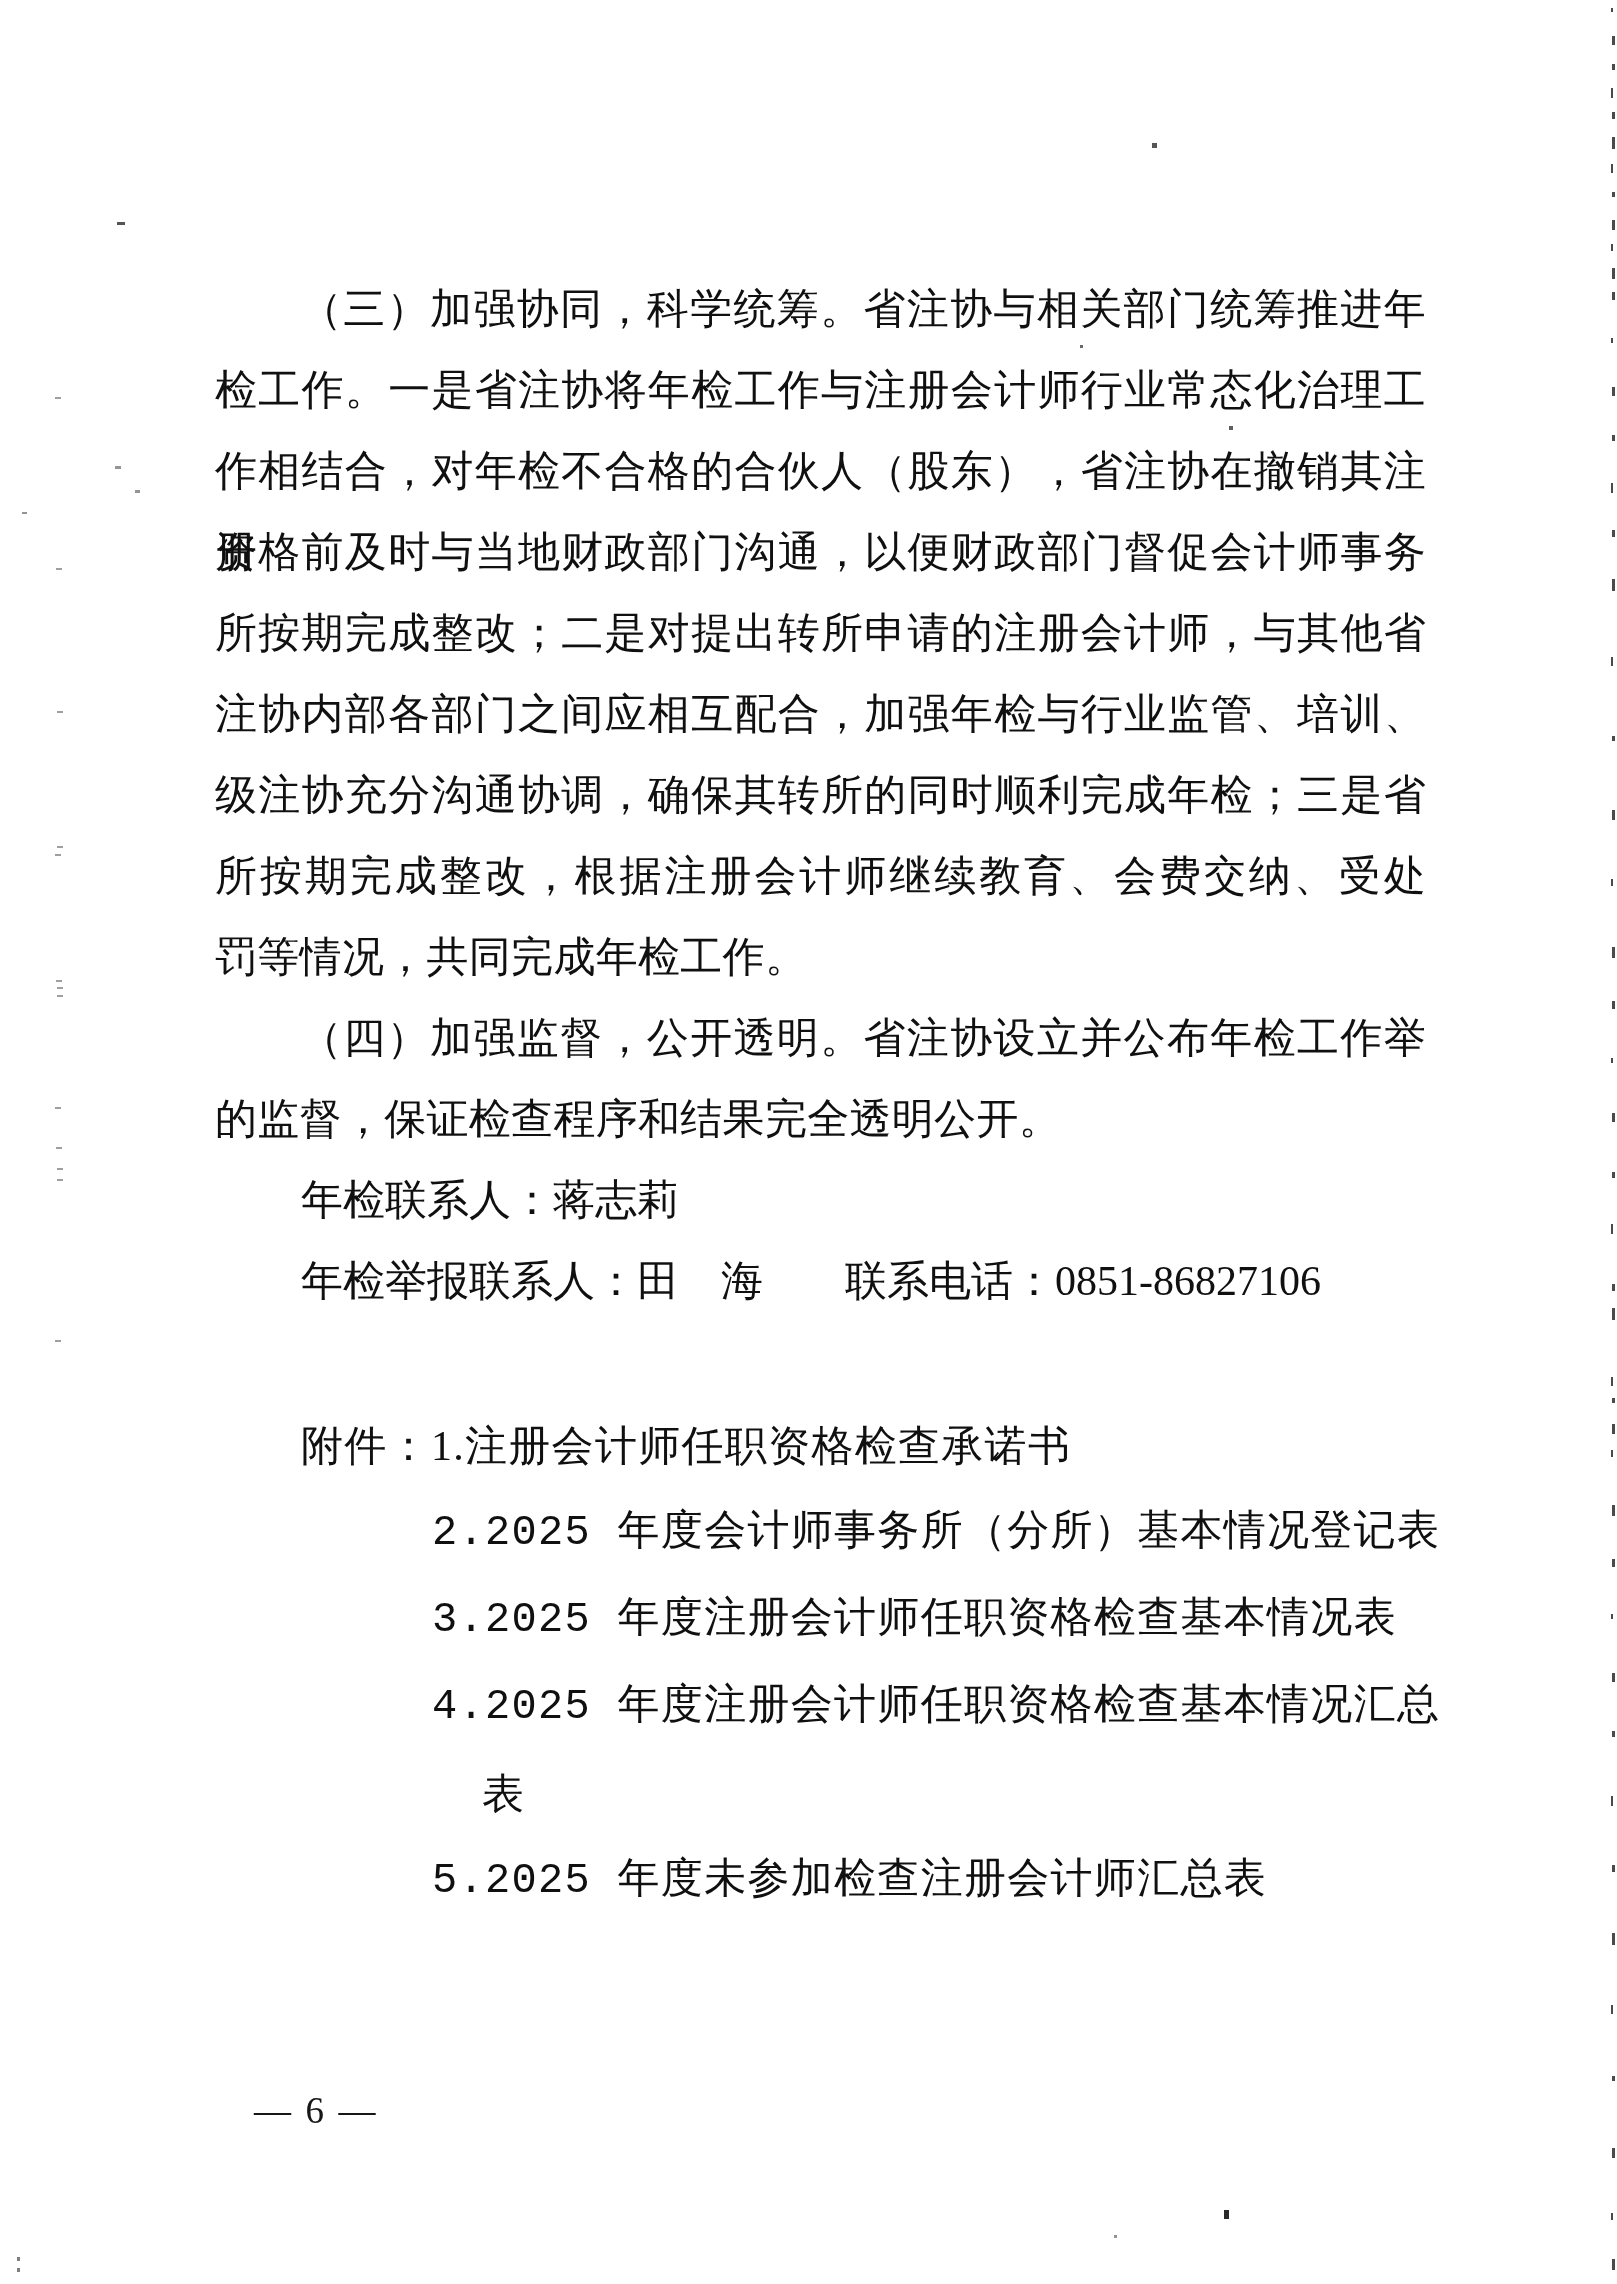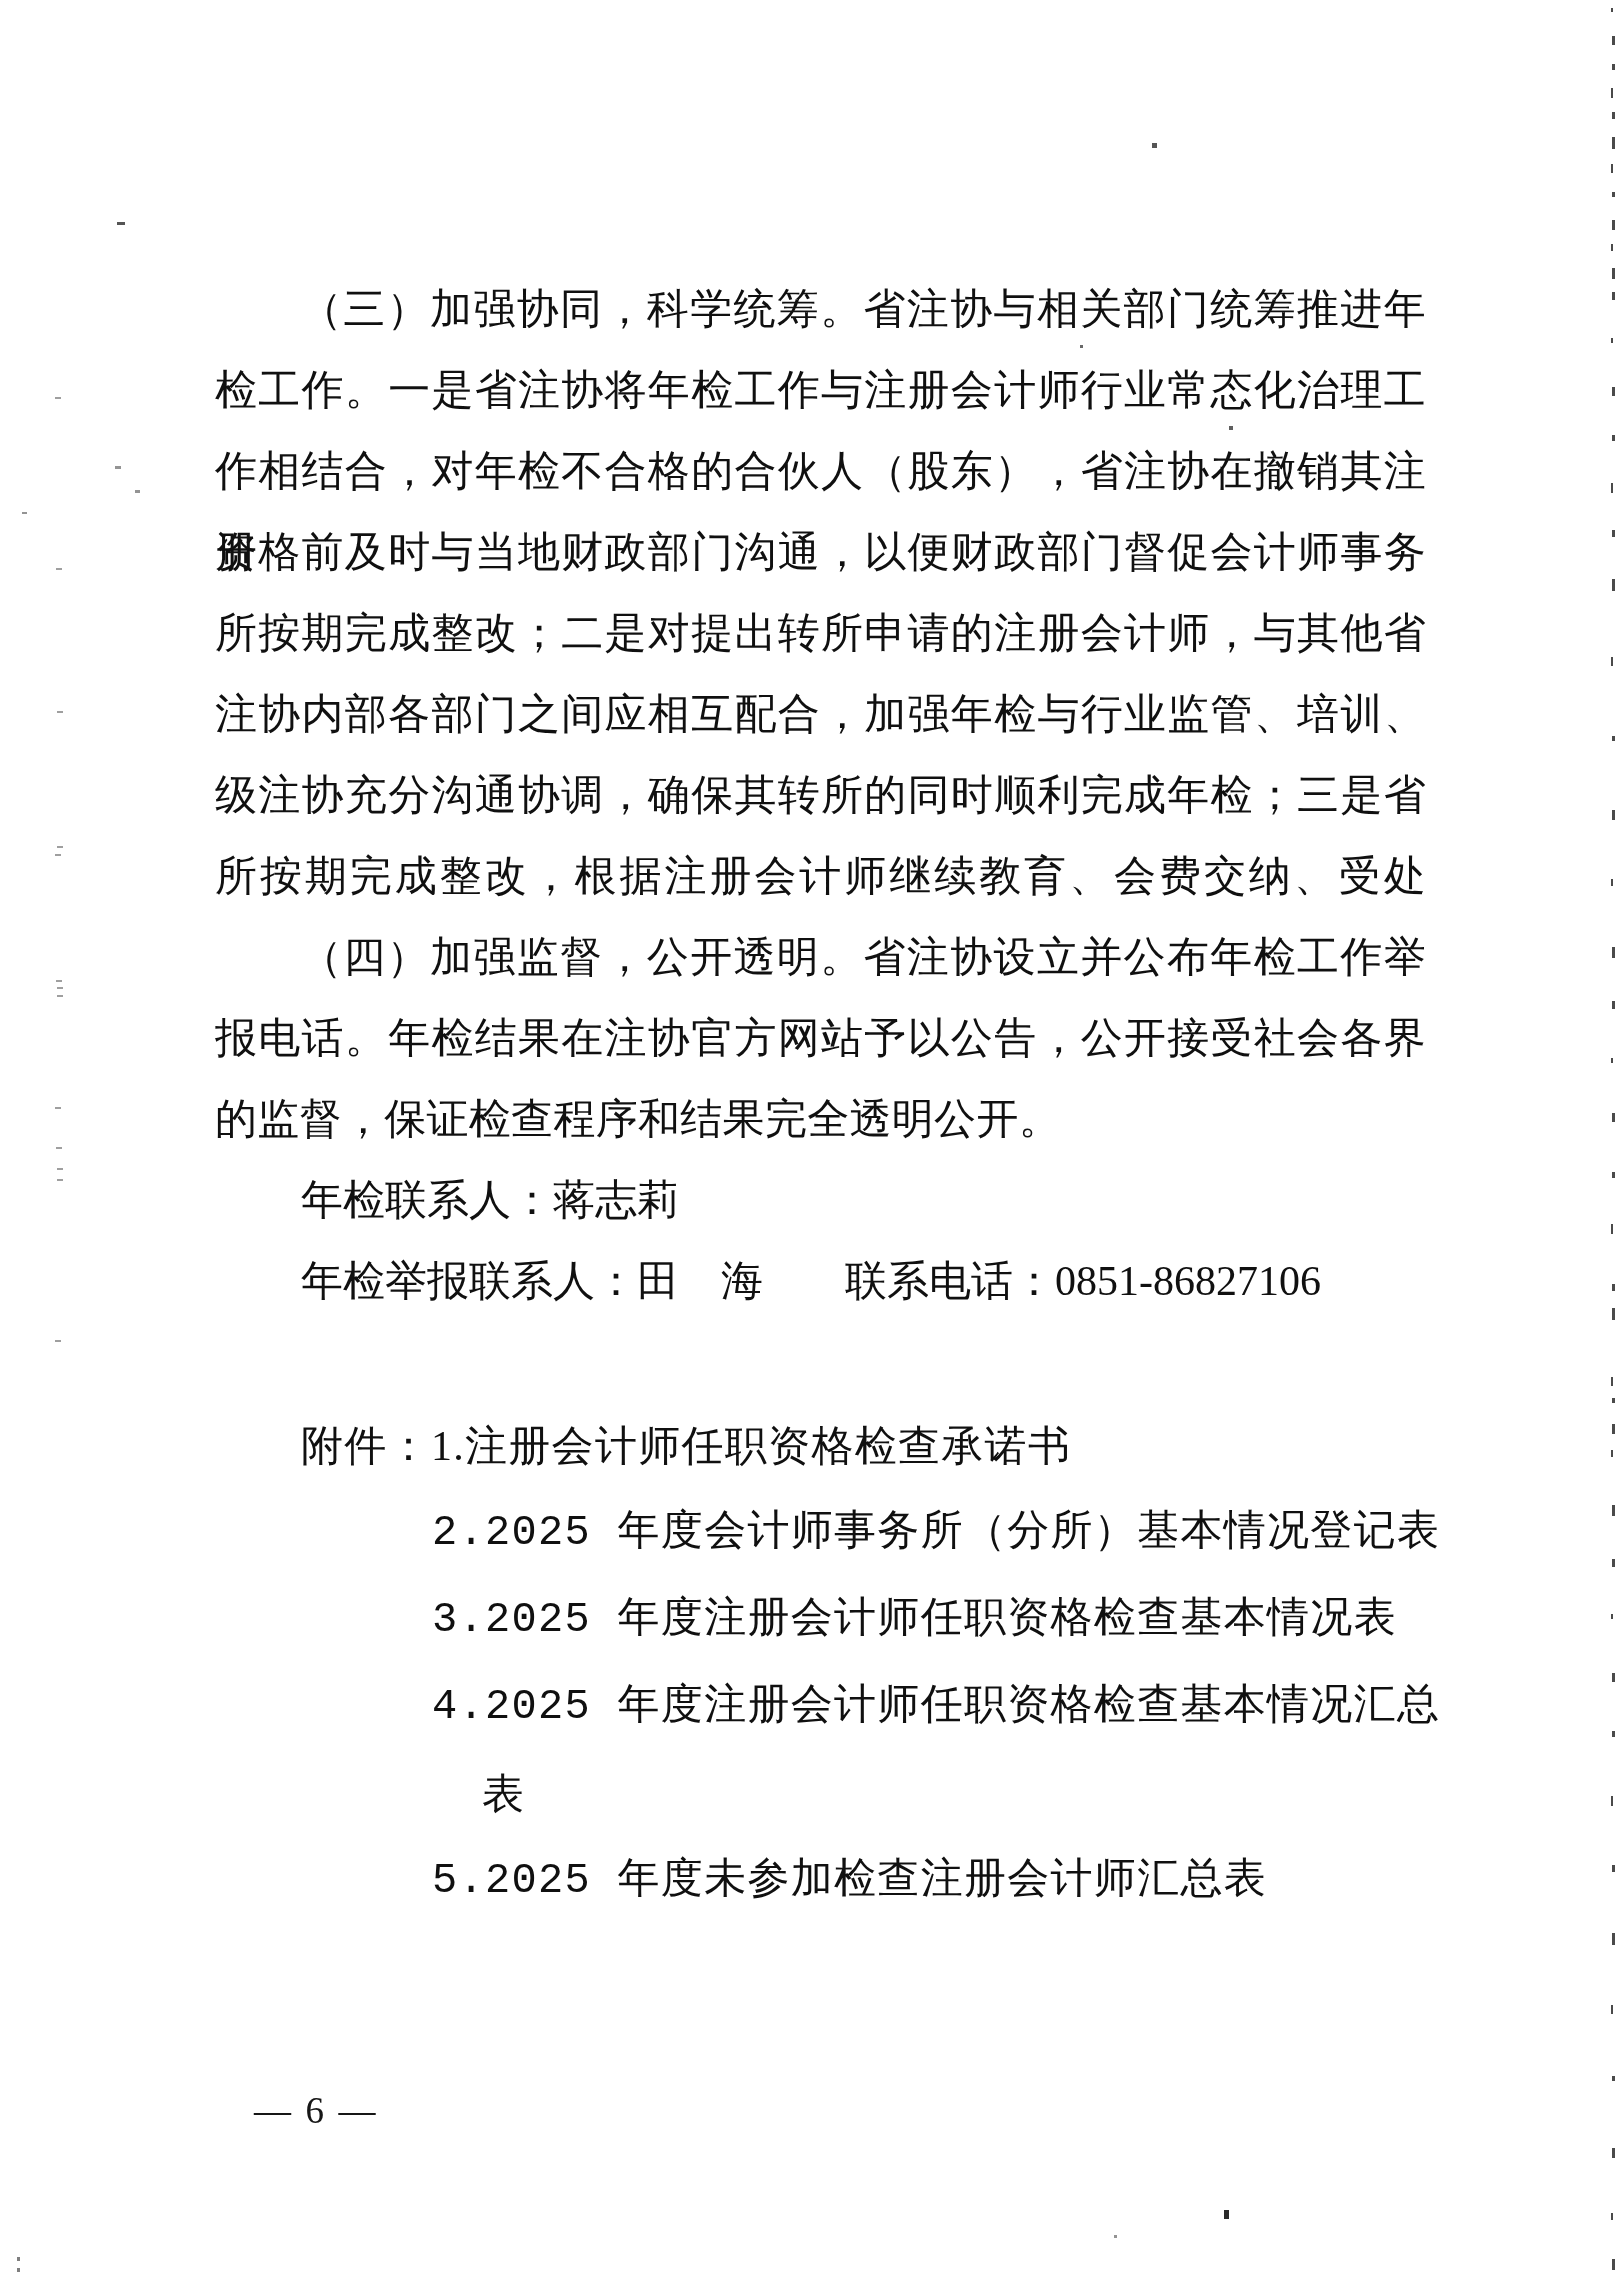--- a/index.html
+++ b/index.html
@@ -74,22 +74,22 @@
   <div class="textblock">
 
     <div class="line just indent2">（三）加强协同，科学统筹。省注协与相关部门统筹推进年</div>
     <div class="line just">检工作。一是省注协将年检工作与注册会计师行业常态化治理工</div>
     <div class="line just">作相结合，对年检不合格的合伙人（股东），省注协在撤销其注册</div>
     <div class="line just">资格前及时与当地财政部门沟通，以便财政部门督促会计师事务</div>
     <div class="line just">所按期完成整改；二是对提出转所申请的注册会计师，与其他省</div>
     <div class="line just">注协内部各部门之间应相互配合，加强年检与行业监管、培训、</div>
     <div class="line just">级注协充分沟通协调，确保其转所的同时顺利完成年检；三是省</div>
     <div class="line just">所按期完成整改，根据注册会计师继续教育、会费交纳、受处</div>
+    <div class="line">罚等情况，共同完成年检工作。</div>
     <div class="line just indent2">（四）加强监督，公开透明。省注协设立并公布年检工作举</div>
-    <div class="line just">报电话。年检结果在注协官方网站予以公告，公开接受社会各界</div>
     <div class="line">的监督，保证检查程序和结果完全透明公开。</div>
 
     <div class="contact-line">
       <span>年检联系人：蒋志莉</span>
     </div>
     <div class="contact-line">
       <span>年检举报联系人：田　海</span>
       <span class="contact-phone">联系电话：0851-86827106</span>
     </div>
 

